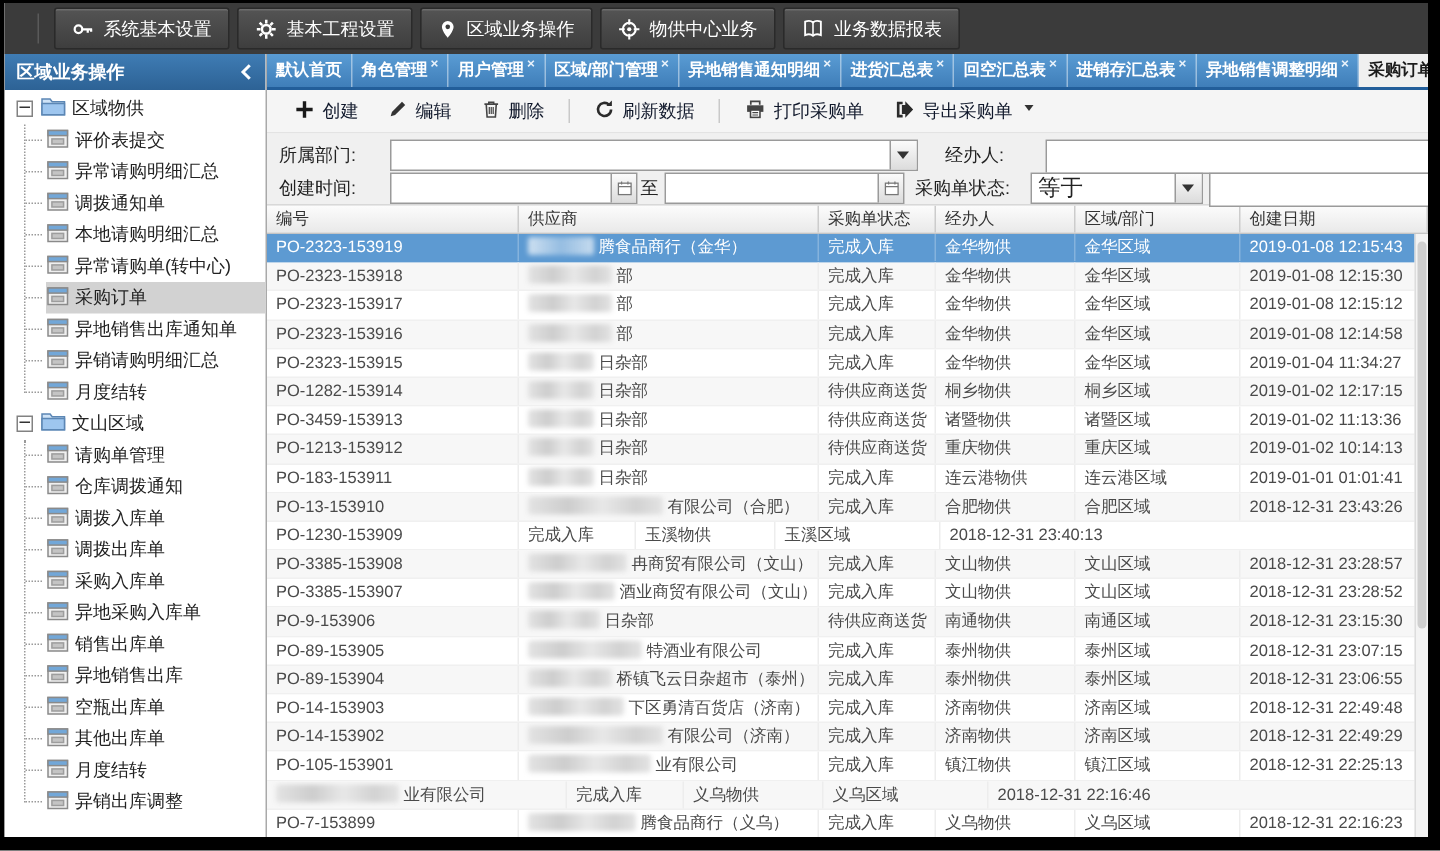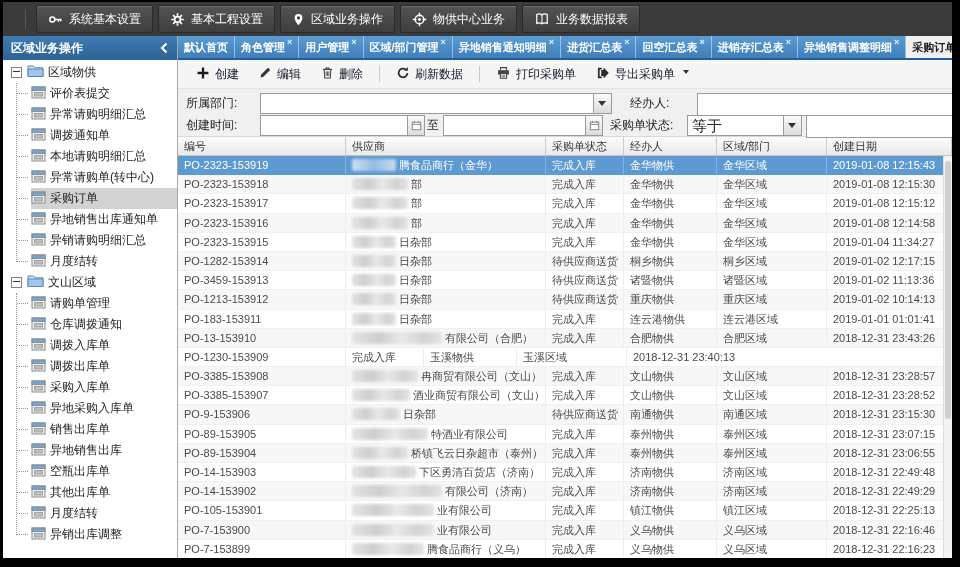--- a/index.html
+++ b/index.html
@@ -667,21 +667,20 @@
         </div>
         <div class="tr">
           <div class="tc c0">PO-105-153901</div>
           <div class="tc c1"><span class="blur" style="width: 82px;"></span><span>业有限公司</span></div>
           <div class="tc c2">完成入库</div>
           <div class="tc c3">镇江物供</div>
           <div class="tc c4">镇江区域</div>
           <div class="tc c5">2018-12-31 22:25:13</div>
         </div>
         <div class="tr">
-          <div class="tc c0">PO-7-153900</div>
           <div class="tc c1"><span class="blur" style="width: 82px;"></span><span>业有限公司</span></div>
           <div class="tc c2">完成入库</div>
           <div class="tc c3">义乌物供</div>
           <div class="tc c4">义乌区域</div>
           <div class="tc c5">2018-12-31 22:16:46</div>
         </div>
         <div class="tr">
           <div class="tc c0">PO-7-153899</div>
           <div class="tc c1"><span class="blur" style="width: 72px;"></span><span>腾食品商行（义乌）</span></div>
           <div class="tc c2">完成入库</div>

